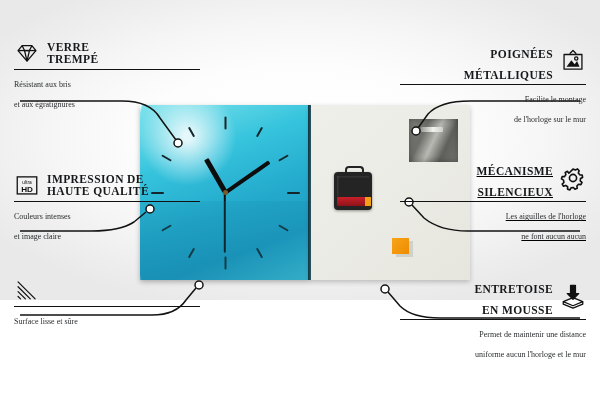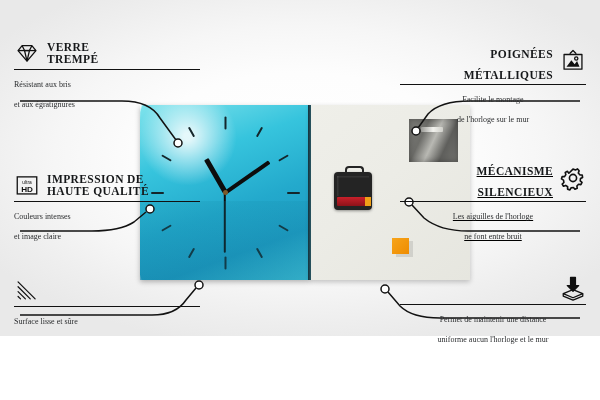--- a/index.html
+++ b/index.html
@@ -3,21 +3,21 @@
 <meta charset="utf-8">
 <style>
   html,body{margin:0;padding:0;}
   body{
     width:600px;height:400px;overflow:hidden;
     font-family:"Liberation Serif", serif;
     background:#ffffff;
     position:relative;
   }
   #stage{
-    position:absolute;inset:0;width:600px;height:336px;
+    position:absolute;inset:0;width:600px;height:300px;
     background:
       radial-gradient(ellipse 62% 58% at 50% 46%, #ffffff 0%, #fdfdfd 42%, #f6f6f6 66%, #eeeeee 86%, #e9e9e9 100%);
   }
   
   #product{
     position:absolute;left:140px;top:105px;width:330px;height:175px;
   }
   .clock-panel{
     position:absolute;left:0;top:0;width:170px;height:175px;
     background:
@@ -105,21 +105,21 @@
     font-family:"Liberation Serif", serif;
     font-weight:bold;font-size:11.5px;line-height:12.5px;
     letter-spacing:.4px;color:#16181a;text-transform:uppercase;
   }
   .feature.right .title{text-align:right;margin-top:8px;}
   .rule{height:1.3px;background:#111;margin:3px 0 3px 0;}
   .sub{
     font-family:"Liberation Serif", serif;
     font-size:8px;line-height:9.6px;color:#2a2c2e;margin-top:10px;
   }
-  .feature.right .sub{text-align:center;}
+  .feature.right .sub{text-align:right;}
   .ficon{width:26px;height:26px;flex:0 0 26px;display:block;}
   .ficon svg{display:block;width:26px;height:26px;}
   
   #f-verre      {left:14px;  top:40px;}
   #f-impression {left:14px;  top:172px;}
   #f-bords      {left:14px;  top:277px;}
   #f-poignees   {left:400px; top:40px;}
   #f-mecanisme  {left:400px; top:157px;text-decoration:underline;}
   #f-entretoise {left:400px; top:275px;}
   
@@ -280,25 +280,29 @@
       </div>
       <span class="ficon">
         <svg viewBox="0 0 32 32">
           <path fill="none" stroke="#101010" stroke-width="2" stroke-linejoin="round" d="M16 5 l3 1.2 2.6-1.4 1.9 2.4 -1 2.7 1.9 2.2 2.9 .2 .5 3 -2.6 1.4 -.3 2.9 2.2 1.9 -1.4 2.7 -2.9-.5 -2 2.1 .4 2.9 -2.8 1.2 -1.9-2.2 -2.9 .4 -1.4 2.6 -2.9-1 .1-2.9 -2.4-1.7 -2.7 1 -1.6-2.6 2.1-2 -.5-2.9 -2.5-1.5 .9-2.9 2.9 .1 1.6-2.4 -.8-2.8 2.7-1.3 1.8 2.3z"></path>
           <circle cx="16" cy="16" r="4.4" fill="none" stroke="#101010" stroke-width="2"></circle>
         </svg>
       </span>
     </div>
     <div class="rule"></div>
     <div class="sub">Les aiguilles de l'horloge</div>
-    <div class="sub">ne font entre bruit</div>
+    <div class="sub">ne font aucun aucun</div>
   </div>
 
   <div class="feature right" id="f-entretoise">
     <div class="head">
+      <div>
+        <div class="title">ENTRETOISE</div>
+        <div class="title">EN MOUSSE</div>
+      </div>
       <span class="ficon">
         <svg viewBox="0 0 32 32">
             <g fill="none" stroke="#101010" stroke-width="1.6" stroke-linejoin="round">
           <path d="M13 3 H19 V13 H23 L16 20 L9 13 H13 Z" fill="#101010"></path>
           <path d="M16 18 L28 23 L16 28 L4 23 Z"></path>
           <path d="M4 23 V26 L16 31 L28 26 V23"></path>
         </g>
           </svg>
       </span>
     </div>

